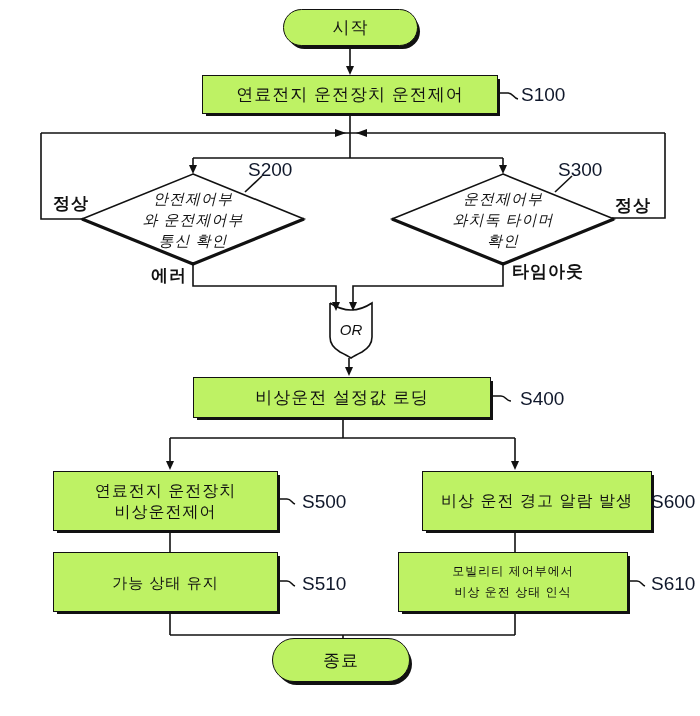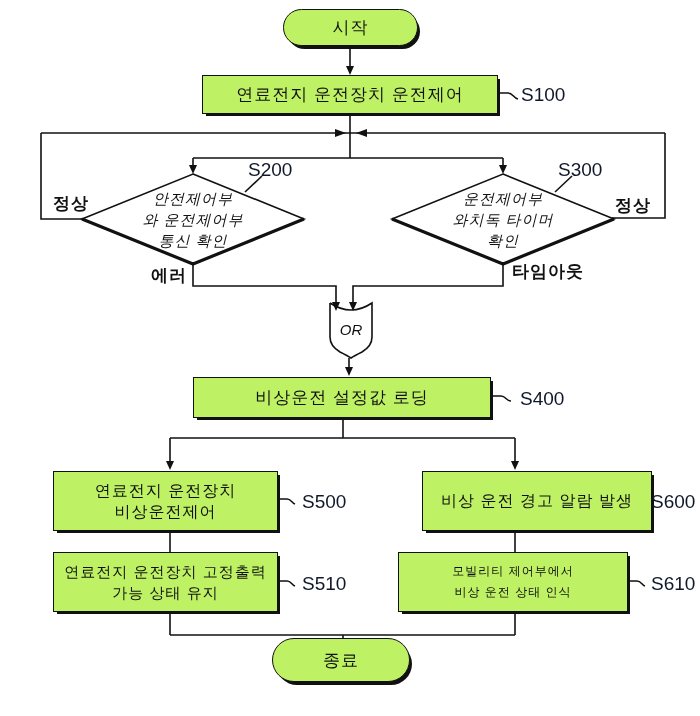--- a/index.html
+++ b/index.html
@@ -115,21 +115,20 @@
       <div>비상운전제어</div>
     </div>
   </div>
 
   <div class="node rect" style="left:398px;top:471px;width:230px;height:60px;font-size:16px;margin-left:24px;">
     <span>비상 운전 경고 알람 발생</span>
   </div>
 
   <div class="node rect" style="left:53px;top:552px;width:225px;height:60px;font-size:15px;">
     <div class="ml">
-      <div>연료전지 운전장치 고정출력</div>
       <div>가능 상태 유지</div>
     </div>
   </div>
 
   <div class="node rect" style="left:398px;top:552px;width:230px;height:60px;font-size:12px;">
     <div class="ml">
       <div>모빌리티 제어부에서</div>
       <div>비상 운전 상태 인식</div>
     </div>
   </div>

